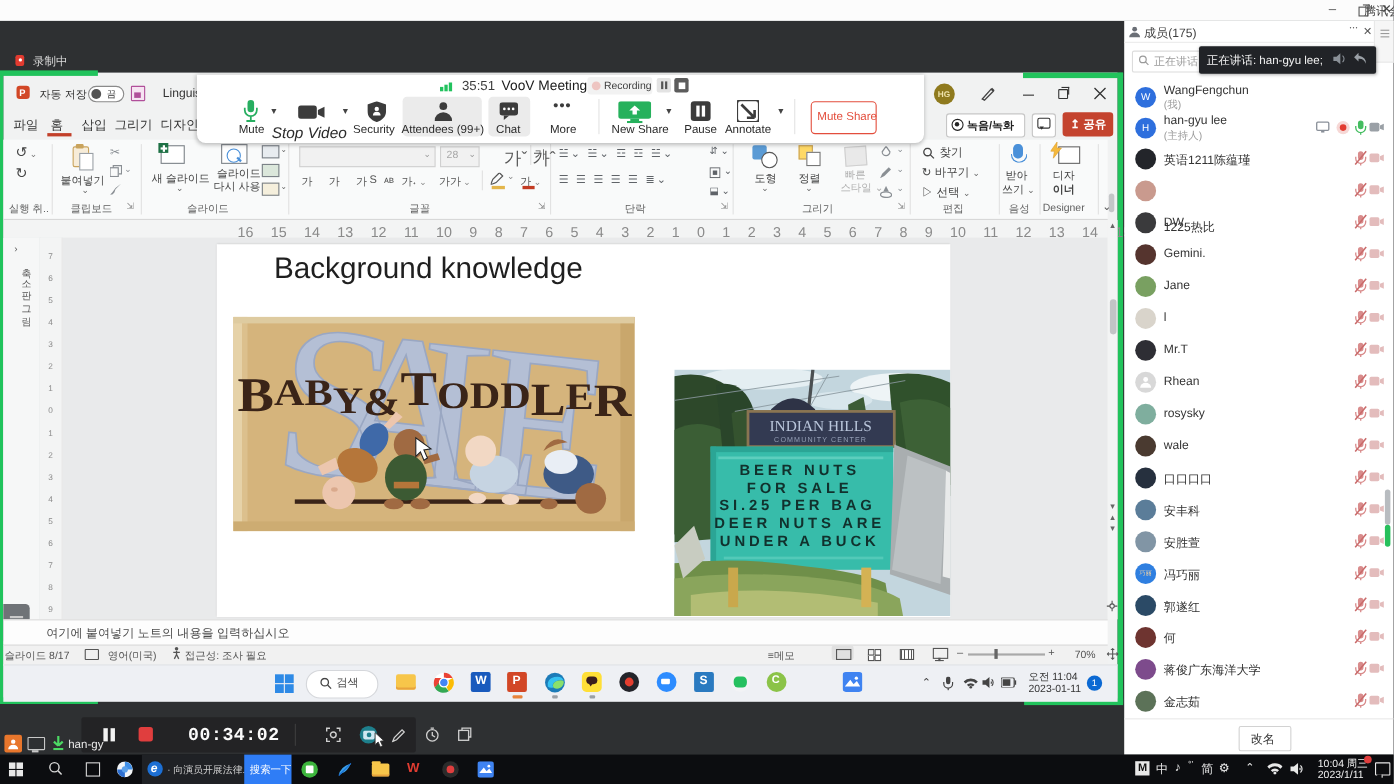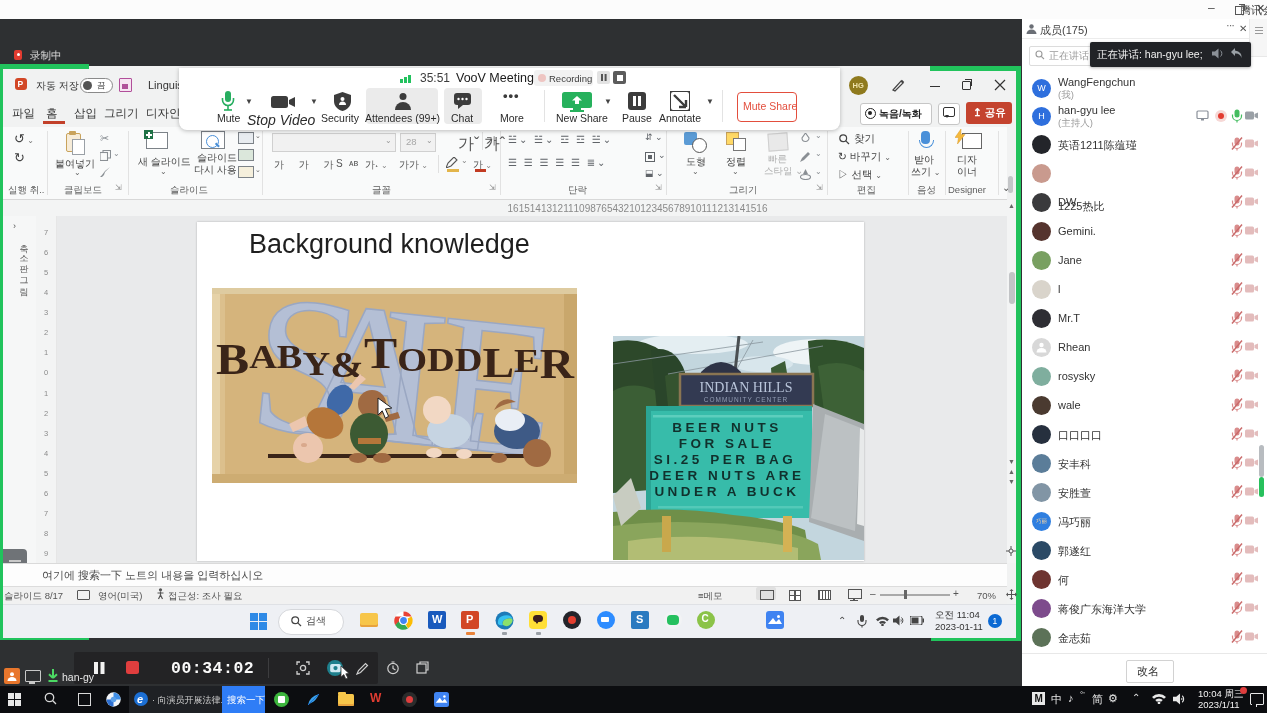--- a/index.html
+++ b/index.html
@@ -210,27 +210,27 @@
   <div class="abs" style="left:921px;top:131px;width:9px;height:13px;background:#4a90d9;border-radius:4px;"></div>
   <div class="abs" style="left:919px;top:140px;width:13px;height:7px;border:1.5px solid #4a90d9;border-top:0;border-radius:0 0 8px 8px;"></div>
   <div class="tx" style="left:914px;top:153px;font-size:10px;color:#444;">받아</div>
   <div class="tx" style="left:911px;top:165px;font-size:10px;color:#444;">쓰기 <span style="font-size:8px;color:#666;">⌄</span></div>
 
   <div class="abs" style="left:962px;top:133px;width:18px;height:14px;border:1.5px solid #666;background:#fff;"></div>
   <svg class="abs" style="left:955px;top:129px;" width="11" height="15" viewBox="0 0 11 15">
       <path d="M6 0 L0 8.5 H3.5 L2.5 15 L10 5.5 H5.8 Z" fill="#f5b93c" stroke="#d89928" stroke-width="0.5"></path>
     </svg>
   <div class="tx" style="left:957px;top:153px;font-size:10px;color:#444;">디자</div>
-  <div class="tx" style="left:957px;top:165px;font-size:10px;color:#444;">이너</div>
+  <div class="tx" style="left:957px;top:165px;font-size:10px;color:#444;font-weight:bold;">이너</div>
 </div>
 
 <div id="ppt-canvas">
 
   <div class="abs" style="left:3px;top:200px;width:1004px;height:16px;background:#f3f4f4;"></div>
-  <div class="abs" style="left:216px;top:203px;width:843px;display:flex;justify-content:center;font-size:10px;color:#8a8a8a;">
+  <div class="abs" style="left:216px;top:203px;width:843px;display:flex;justify-content:space-between;font-size:13px;color:#8a8a8a;">
     <span>16</span>
       <span>15</span>
       <span>14</span>
       <span>13</span>
       <span>12</span>
       <span>11</span>
       <span>10</span>
       <span>9</span>
       <span>8</span>
       <span>7</span>
@@ -391,21 +391,21 @@
   <div class="tx" style="left:1008px;top:468px;font-size:7px;color:#666;">▲</div>
   <div class="tx" style="left:1008px;top:478px;font-size:7px;color:#666;">▼</div>
   <svg class="abs" style="left:1006px;top:546px;" width="10" height="10" viewBox="0 0 10 10">
       <circle cx="5" cy="5" r="2" fill="none" stroke="#555"></circle>
       <path d="M5 0 V3 M5 7 V10 M0 5 H3 M7 5 H10" stroke="#555"></path>
     </svg>
 </div>
 
 <div id="ppt-bottom">
   <div class="abs" style="left:3px;top:563px;width:1004px;height:22px;background:#fdfdfd;border-top:1px solid #dadada;"></div>
-  <div class="tx" style="left:42px;top:568px;font-size:11px;color:#4a4a4a;">여기에 搜索一下 노트의 내용을 입력하십시오</div>
+  <div class="tx" style="left:42px;top:568px;font-size:11px;color:#4a4a4a;">여기에 붙여넣기 노트의 내용을 입력하십시오</div>
   <div class="abs" style="left:3px;top:586px;width:1004px;height:18px;background:#f1f1f1;border-top:1px solid #dcdcdc;"></div>
   <div class="tx" style="left:4px;top:590px;font-size:9.5px;color:#555;">슬라이드 8/17</div>
   <div class="abs" style="left:77px;top:590px;width:11px;height:8px;border:1.2px solid #555;border-radius:1px;"></div>
   <div class="tx" style="left:98px;top:590px;font-size:9.5px;color:#555;">영어(미국)</div>
   <svg class="abs" style="left:156px;top:588px;" width="9" height="12" viewBox="0 0 9 12">
       <circle cx="4.5" cy="1.8" r="1.6" fill="#555"></circle>
       <path d="M4.5 3.5 L4.5 7 M1.5 5 H7.5 M4.5 7 L2.5 11 M4.5 7 L6.5 11" stroke="#555" stroke-width="1.2" fill="none"></path>
     </svg>
   <div class="tx" style="left:168px;top:590px;font-size:9.5px;color:#555;">접근성: 조사 필요</div>
   <div class="tx" style="left:698px;top:590px;font-size:9.5px;color:#555;">≡메모</div>

